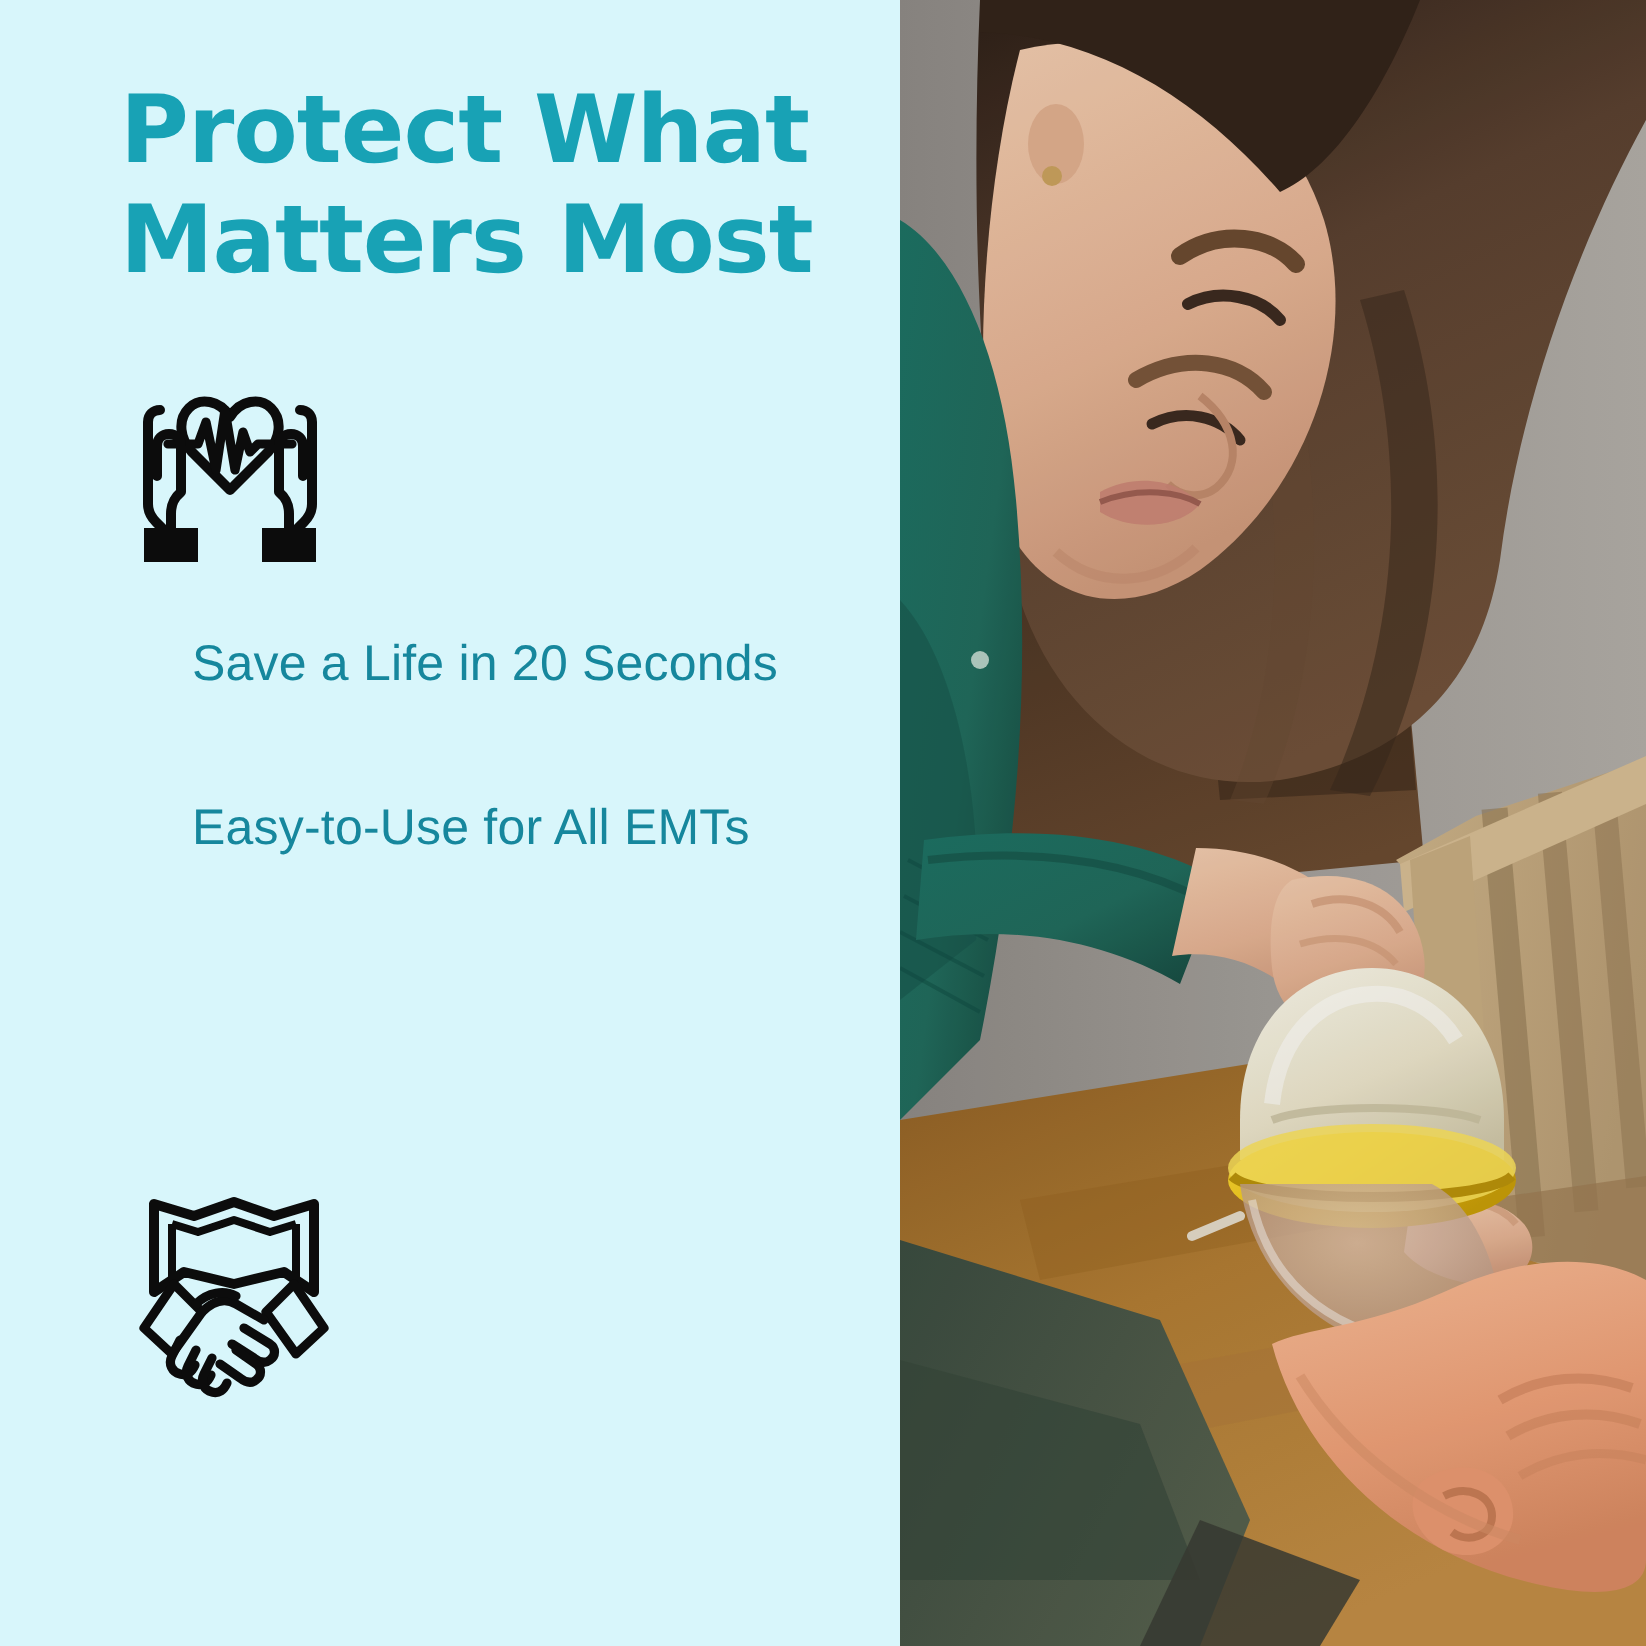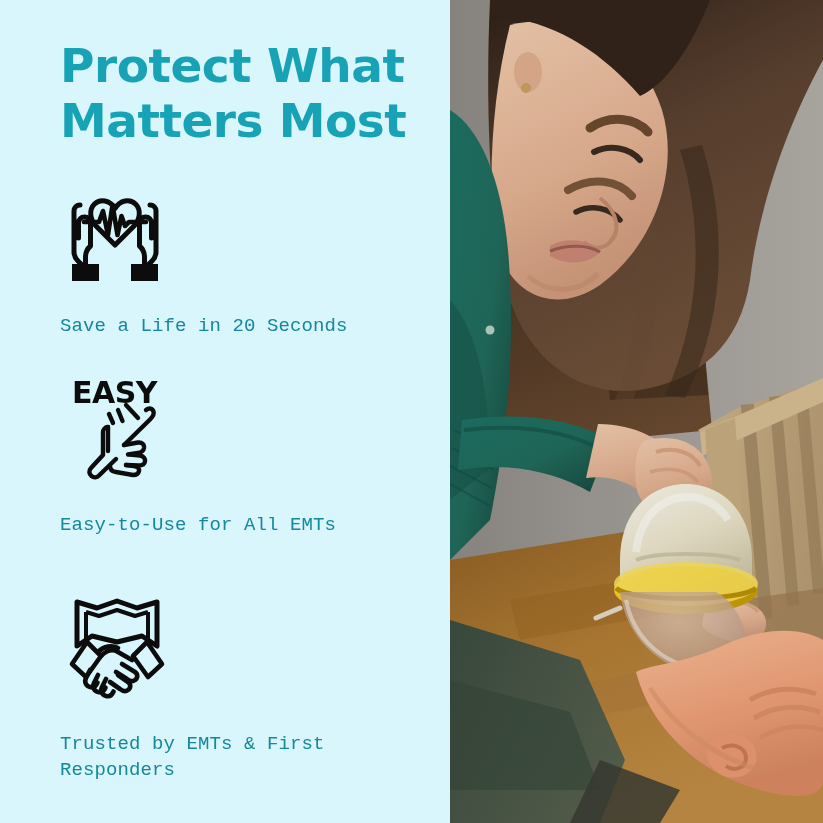--- a/index.html
+++ b/index.html
@@ -52,25 +52,26 @@
     width: 380px;
   }
 
   .feature-icon {
     display: block;
   }
 
   .feature-label {
     display: block;
     color: #16879d;
-    font-size: 19px;
+    font-size: 25px;
     line-height: 1.36;
     letter-spacing: 0.1px;
-    font-family: Liberation Mono, monospace;
+    font-family: Liberation Sans, sans-serif;
     font-weight: 400;
+    margin-left: 36px;
   }
 
   #feature-1 { top: 178px; }
   #feature-1 .feature-label { margin-top: 26px; }
 
   #feature-2 { top: 371px; }
   #feature-2 .feature-label { margin-top: 26px; }
 
   #feature-3 { top: 592px; }
   #feature-3 .feature-label { margin-top: 28px; }
@@ -108,39 +109,20 @@
           <rect x="12" y="86" width="27" height="17" fill="#0c0c0c"></rect>
 
           <path d="M90 27 C93.5 27 96 29.5 96 33 V74 C96 78 94.5 80.5 92 83 L84.5 90.5 V79 C84.5 74 83 71 79.5 68 V45 C79.5 41.5 82 39 85.5 39 C89 39 91.5 41.5 91.5 45 V60" stroke="#0c0c0c" stroke-width="5" stroke-linejoin="round" stroke-linecap="round" fill="none"></path>
           <rect x="71" y="86" width="27" height="17" fill="#0c0c0c"></rect>
         </svg>
       </span>
       <span class="feature-label">Save a Life in 20 Seconds</span>
     </div>
 
     <div class="feature" id="feature-2">
-      <span class="feature-icon">
-        <svg width="110" height="112" viewBox="0 0 110 112" fill="none" xmlns="http://www.w3.org/2000/svg" aria-hidden="true">
-
-          <text x="12" y="32" font-family="DejaVu Sans, sans-serif" font-size="30" font-weight="700" fill="#0c0c0c" letter-spacing="-0.5">EASY</text>
-
-          <path d="M66 34 L78 47" stroke="#0c0c0c" stroke-width="4.4" stroke-linecap="round"></path>
-          <path d="M49 43 L53 52" stroke="#0c0c0c" stroke-width="4.4" stroke-linecap="round"></path>
-          <path d="M58 39 L62.5 50" stroke="#0c0c0c" stroke-width="4.4" stroke-linecap="round"></path>
-
-          <path d="M86 39 C89 36.5 92.5 37.5 93.5 40.5 C94.5 43.5 92.5 46 90 48.5 L64 74" stroke="#0c0c0c" stroke-width="4.4" stroke-linecap="round" stroke-linejoin="round" fill="none"></path>
-
-          <path d="M48 56 C45 56 43 58.5 43 61.5 V84 L31 97 C28.5 99.5 29 103 31.5 105 C34 107 37 106.5 39 104.5 L56 88" stroke="#0c0c0c" stroke-width="4.4" stroke-linecap="round" stroke-linejoin="round" fill="none"></path>
-          <path d="M48 56 V80" stroke="#0c0c0c" stroke-width="4.4" stroke-linecap="round"></path>
-
-          <path d="M64 74 L78 71.5 C82 71 84.5 73.5 84 77 C83.5 80 81 81.5 78 82 L68 83.5" stroke="#0c0c0c" stroke-width="4.4" stroke-linecap="round" stroke-linejoin="round" fill="none"></path>
-          <path d="M70 83.5 L80 84.5 C83.5 85 85.5 87.5 85 90.5 C84.5 93.5 81.5 94.5 78.5 94.5 L66 94" stroke="#0c0c0c" stroke-width="4.4" stroke-linecap="round" stroke-linejoin="round" fill="none"></path>
-          <path d="M66 94 L74 95 C77.5 95.5 79.5 97.5 79 100 C78.5 102.5 76 104 73 104 L56 101 C52 100.5 50 98.5 50 95" stroke="#0c0c0c" stroke-width="4.4" stroke-linecap="round" stroke-linejoin="round" fill="none"></path>
-        </svg>
-      </span>
       <span class="feature-label">Easy-to-Use for All EMTs</span>
     </div>
 
     <div class="feature" id="feature-3">
       <span class="feature-icon">
         <svg width="114" height="108" viewBox="0 0 114 108" fill="none" xmlns="http://www.w3.org/2000/svg" aria-hidden="true">
 
           <path d="M17 10 L17 54 L32 44 L57 50 L82 44 L97 54 L97 10 L77 16 L57 9 L37 16 Z" stroke="#0c0c0c" stroke-width="5" stroke-linejoin="round" fill="none"></path>
 
           <path d="M26 20 L26 47 M88 20 L88 47 M26 20 L39 24 L57 18 L75 24 L88 20" stroke="#0c0c0c" stroke-width="4" stroke-linejoin="round" fill="none"></path>
@@ -152,21 +134,20 @@
           <path d="M41 64 C47 58 53 57 58 60 L72 68" stroke="#0c0c0c" stroke-width="4.6" stroke-linecap="round" stroke-linejoin="round" fill="none"></path>
           <path d="M38 60 C44 54 52 53 58 56" stroke="#0c0c0c" stroke-width="4.6" stroke-linecap="round" stroke-linejoin="round" fill="none"></path>
           <path d="M62 72 L75 80 C78 82 78 86 75 88 C72.5 90 69.5 89 67 87 L56 80" stroke="#0c0c0c" stroke-width="4.6" stroke-linecap="round" stroke-linejoin="round" fill="none"></path>
           <path d="M58 83 L68 90 C71 92 71 96 68 98 C65.5 100 62.5 99 60 97 L50 90" stroke="#0c0c0c" stroke-width="4.6" stroke-linecap="round" stroke-linejoin="round" fill="none"></path>
 
           <path d="M30 78 L26 86 C24 90 26 94 30 95 C33.5 96 36 94 37.5 90.5" stroke="#0c0c0c" stroke-width="4.6" stroke-linecap="round" stroke-linejoin="round" fill="none"></path>
           <path d="M38 83 L34 91 C32 95 34 99 38 100 C41.5 101 44 99 45.5 95.5" stroke="#0c0c0c" stroke-width="4.6" stroke-linecap="round" stroke-linejoin="round" fill="none"></path>
           <path d="M46 87 L42 95 C40 99 42 103 46 104 C49.5 105 52 103 53.5 99.5" stroke="#0c0c0c" stroke-width="4.6" stroke-linecap="round" stroke-linejoin="round" fill="none"></path>
         </svg>
       </span>
-      <span class="feature-label">Trusted by EMTs &amp; First Responders</span>
     </div>
 
   </div>
 
   <div id="photo">
     <svg width="373" height="823" viewBox="0 0 373 823" xmlns="http://www.w3.org/2000/svg" aria-hidden="true">
       <defs>
         <linearGradient id="wallG" x1="0" y1="0" x2="1" y2="0">
           <stop offset="0%" stop-color="#8e8a85"></stop>
           <stop offset="60%" stop-color="#a5a19c"></stop>

